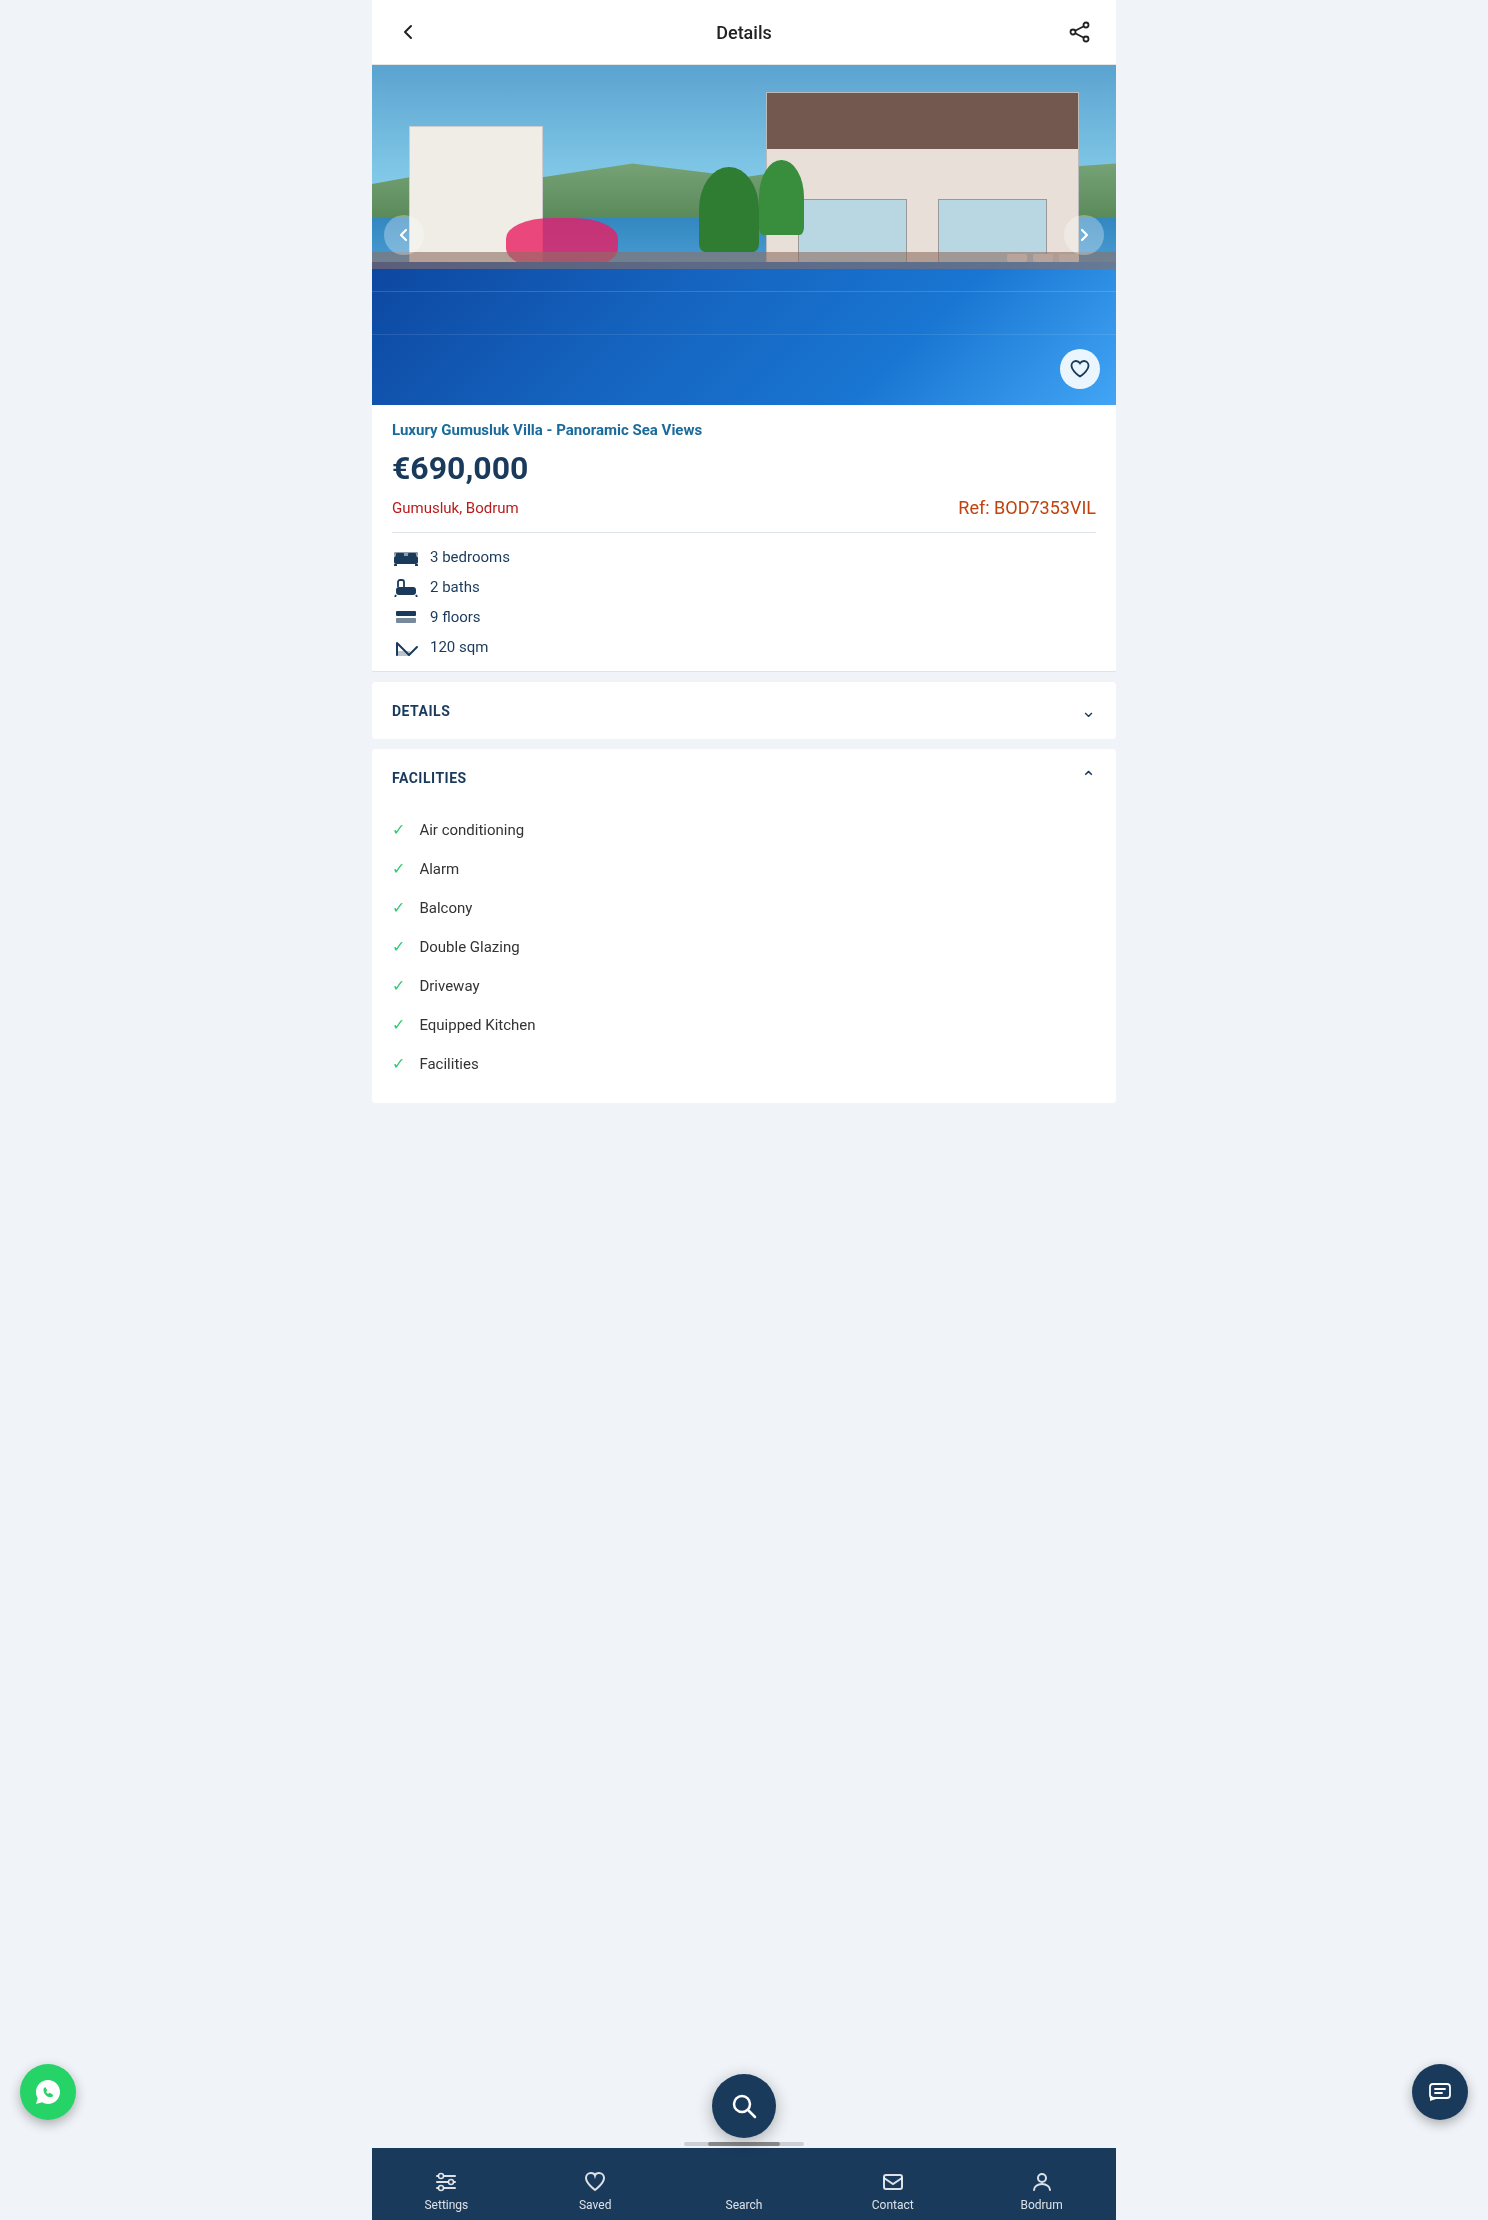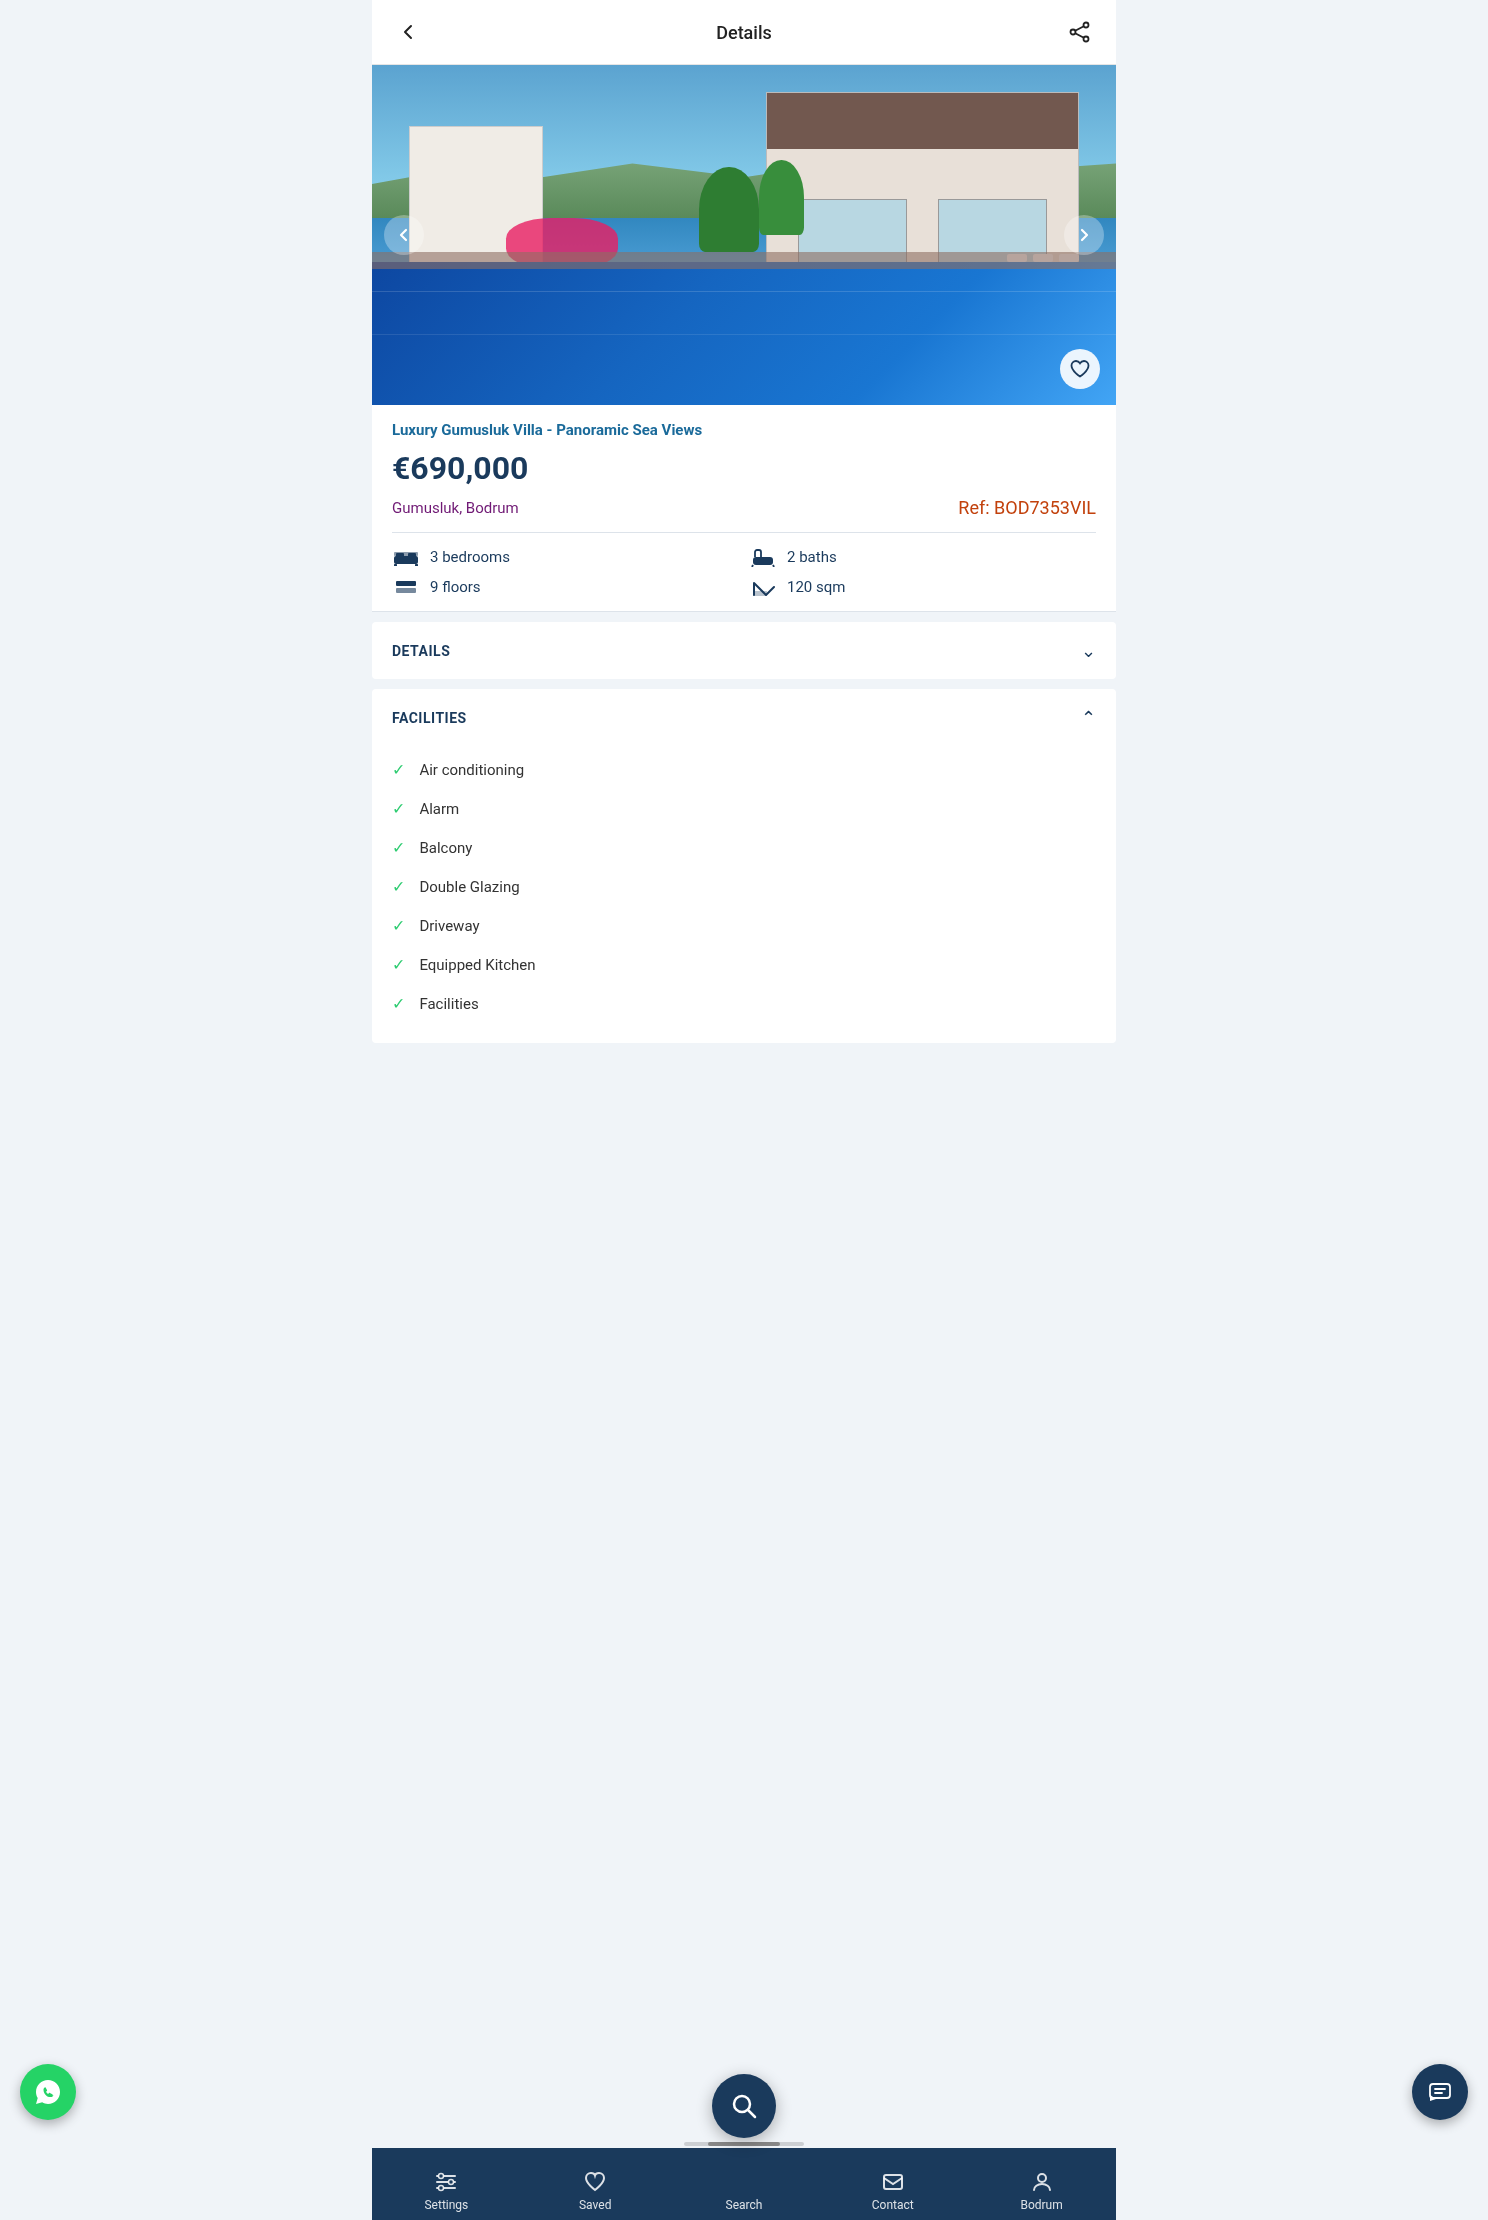--- a/index.html
+++ b/index.html
@@ -98,32 +98,32 @@
       margin-bottom: 10px;
     }
     .property-location-row {
       display: flex;
       justify-content: space-between;
       align-items: center;
       padding-bottom: 14px;
       border-bottom: 1px solid #dde3ea;
     }
     .property-location {
-      color: #701a75;
+      color: #b91c1c;
       font-size: 15px;
     }
     .property-ref {
       color: #c2410c;
       font-size: 18px;
     }
 
     
     .features-grid {
       display: grid;
-      grid-template-columns: 1fr 1fr;
+      grid-template-columns: 1fr;
       padding: 14px 0;
       border-bottom: 1px solid #dde3ea;
       gap: 10px;
       background: #fff;
       padding-left: 20px;
       padding-right: 20px;
     }
     .feature-item {
       display: flex;
       align-items: center;

